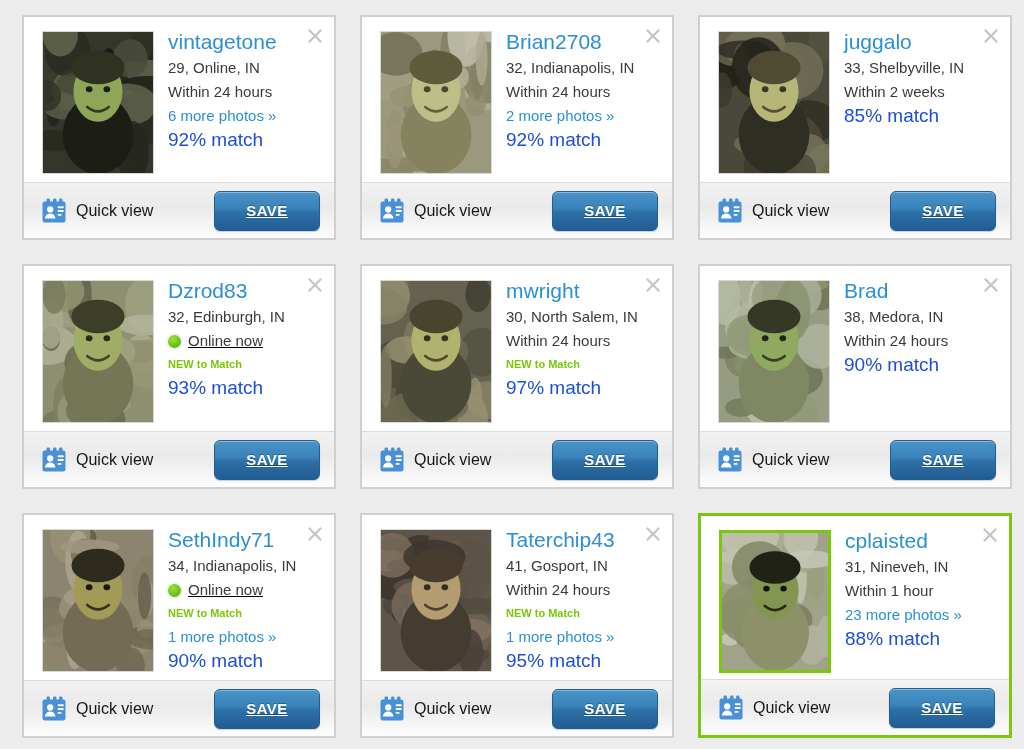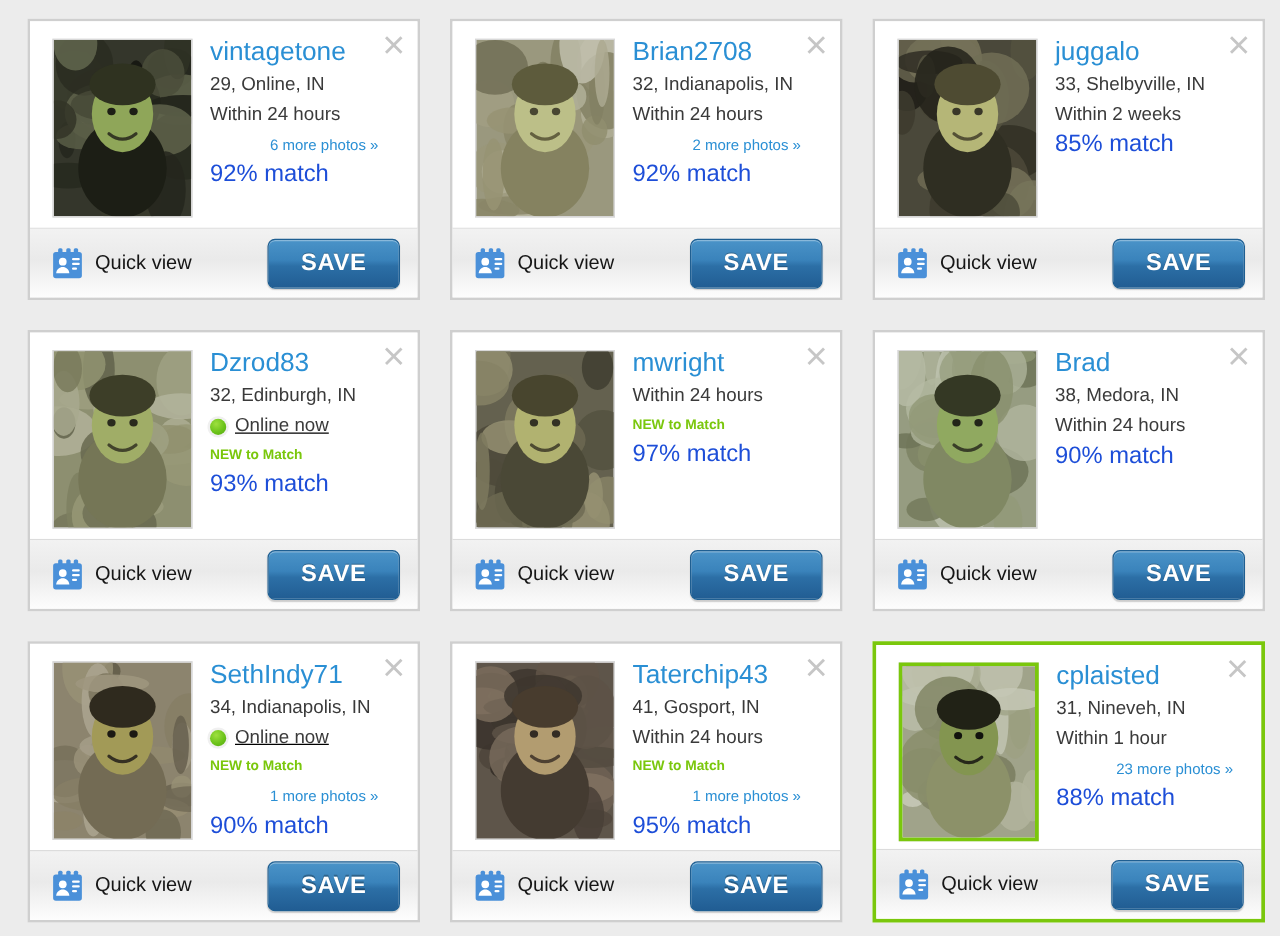--- a/index.html
+++ b/index.html
@@ -117,25 +117,24 @@
     display: block;
     color: #7ac70c;
     font-size: 11px;
     font-weight: bold;
     line-height: 23px;
     white-space: nowrap;
   }
   .more-photos {
     display: block;
     color: #2a8fd4;
-    font-size: 12px;
+    font-size: 15px;
     line-height: 24px;
     white-space: nowrap;
     cursor: pointer;
-    margin-left: 48px;
   }
   .match-line {
     display: block;
     color: #1d4ed8;
     font-size: 19px;
     line-height: 24px;
     white-space: nowrap;
   }
 
   
@@ -182,29 +181,30 @@
   }
   .save-btn {
     flex: 0 0 auto;
     width: 106px;
     height: 40px;
     border: 1px solid #1f5f92;
     border-radius: 6px;
     background: linear-gradient(to bottom, #4a93c8 0%, #3a83bb 42%, #2c6fa6 55%, #215d93 100%);
     box-shadow: inset 0 1px 0 rgba(255,255,255,0.35), 0 1px 1px rgba(0,0,0,0.18);
     color: #ffffff;
-    font-size: 19px;
+    font-size: 15px;
     font-weight: bold;
     letter-spacing: 0.5px;
     display: flex;
     align-items: center;
     justify-content: center;
     cursor: pointer;
     text-shadow: 0 -1px 0 rgba(0,0,0,0.28);
     padding: 0;
+    text-decoration: underline;
   }
 </style>
 </head>
 <body>
 
 <div id="grid">
   <div class="card">
     <div class="card-body">
       <div class="photo">
           <svg class="ph-svg" viewBox="0 0 112 143" preserveAspectRatio="none">
@@ -537,20 +537,21 @@
             <ellipse cx="56" cy="104" rx="36" ry="40" fill="hsl(53,16%,25%)"></ellipse>
             <ellipse cx="56" cy="60" rx="25" ry="31" fill="hsl(61,30%,57%)"></ellipse>
             <ellipse cx="56" cy="36" rx="27" ry="17" fill="hsl(53,22%,23%)"></ellipse>
             <ellipse cx="47" cy="58" rx="3.4" ry="3.0" fill="hsl(53,18%,17%)"></ellipse>
             <ellipse cx="65" cy="58" rx="3.4" ry="3.0" fill="hsl(53,18%,17%)"></ellipse>
             <path d="M45 76 q11 9 22 0" stroke="hsl(53,22%,25%)" stroke-width="2.6" fill="none" stroke-linecap="round"></path>
           </svg>
         </div>
       <div class="info">
         <span class="username">mwright</span>
+        <span class="meta-line">30, North Salem, IN</span>
         <span class="meta-line last-active">Within 24 hours</span>
 
         <span class="new-badge">NEW to Match</span>
 
         <span class="match-line">97% match</span>
       </div>
       <span class="close-icon">
         <svg viewBox="0 0 20 20" width="20" height="20" aria-hidden="true">
           <path d="M4.6 3.0 L10 8.4 L15.4 3.0 L17.0 4.6 L11.6 10 L17.0 15.4 L15.4 17.0 L10 11.6 L4.6 17.0 L3.0 15.4 L8.4 10 L3.0 4.6 Z" fill="#c6c6c6"></path>
         </svg>

